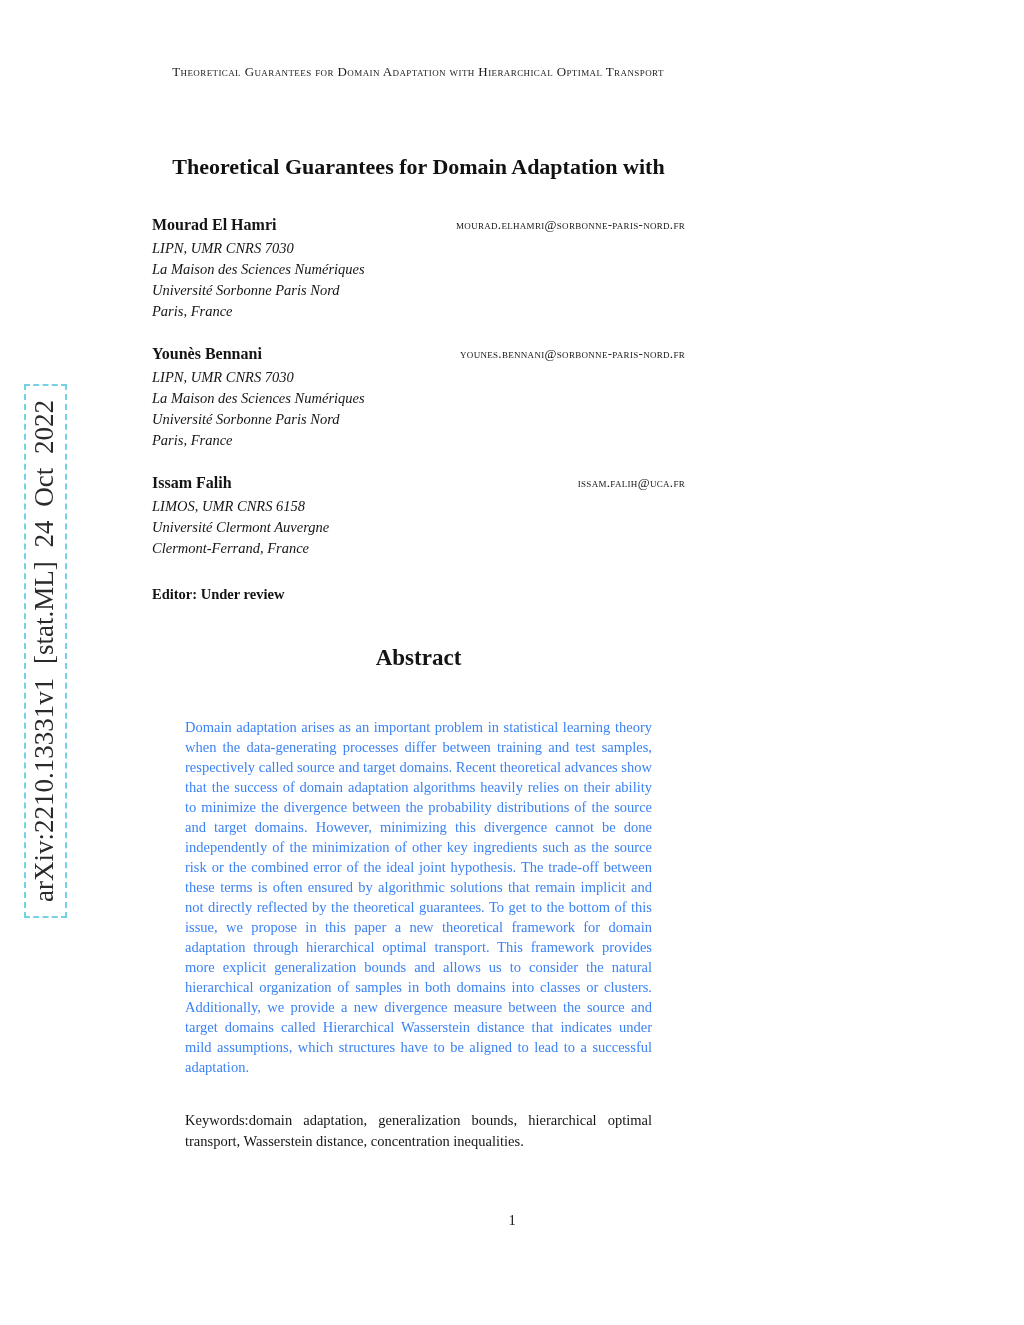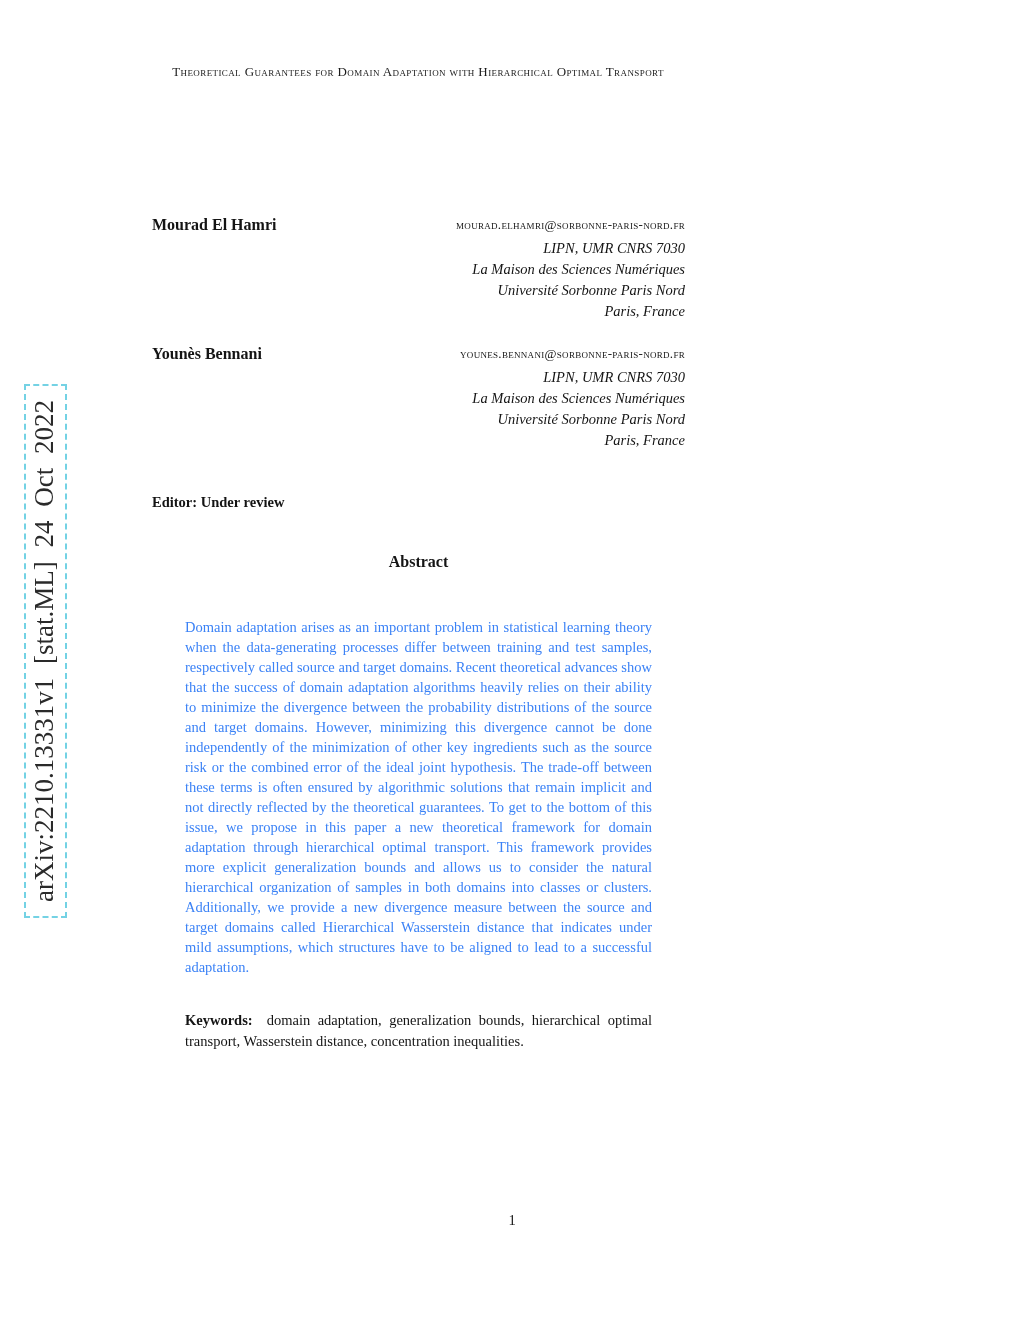--- a/index.html
+++ b/index.html
@@ -77,55 +77,53 @@
   .author-email {
     font-variant: small-caps;
     font-size: 13px;
     letter-spacing: 0.3px;
   }
   .affil {
     font-style: italic;
     font-size: 14.5px;
     line-height: 20px;
     margin-top: 1px;
-    text-align: right;
   }
   .affil.first-line { margin-top: 4px; }
 
   .editor-line {
-    margin-top: 44px;
+    margin-top: 28px;
     font-size: 14.5px;
   }
   .editor-label { font-weight: bold; }
   .editor-value { font-weight: bold; }
 
   .abstract-heading {
     margin-top: 42px;
     text-align: center;
-    font-size: 16px;
+    font-size: 23px;
     font-weight: bold;
   }
 
   .abstract-body {
     margin: 46px 33px 0 33px;
     text-align: justify;
     font-size: 14.5px;
     line-height: 20px;
     color: #3b82f6;
   }
 
   .keywords {
     margin: 33px 33px 0 33px;
     text-align: justify;
     font-size: 14.5px;
     line-height: 21px;
   }
   .keywords-label {
-    font-weight: bold;
-    margin-right: 14px;
+    font-weight: normal;
   }
 
   .page-number {
     position: absolute;
     bottom: 96px;
     left: 0;
     width: 1024px;
     text-align: center;
     font-size: 14.5px;
   }
@@ -136,21 +134,21 @@
 <div class="page">
 
   <div class="running-head">Theoretical Guarantees for Domain Adaptation with Hierarchical Optimal Transport</div>
 
   <div class="arxiv-banner">
     <span class="arxiv-text">arXiv:2210.13331v1 [stat.ML] 24 Oct 2022</span>
   </div>
 
   <div class="content">
 
-    <h1 class="title"><br></h1>
+    <h1 class="title"><span>Theoretical Guarantees for Domain Adaptation with</span><br></h1>
 
     <div class="author-block first">
       <div class="author-row">
         <span class="author-name">Mourad El Hamri</span>
         <span class="author-email">mourad.elhamri@sorbonne-paris-nord.fr</span>
       </div>
       <div class="affil first-line">LIPN, UMR CNRS 7030</div>
       <div class="affil">La Maison des Sciences Numériques</div>
       <div class="affil">Université Sorbonne Paris Nord</div>
       <div class="affil">Paris, France</div>
@@ -160,20 +158,29 @@
       <div class="author-row">
         <span class="author-name">Younès Bennani</span>
         <span class="author-email">younes.bennani@sorbonne-paris-nord.fr</span>
       </div>
       <div class="affil first-line">LIPN, UMR CNRS 7030</div>
       <div class="affil">La Maison des Sciences Numériques</div>
       <div class="affil">Université Sorbonne Paris Nord</div>
       <div class="affil">Paris, France</div>
     </div>
 
+    <div class="author-block gap">
+      <div class="author-row">
+        <span class="author-name">Issam Falih</span>
+        <span class="author-email">issam.falih@uca.fr</span>
+      </div>
+      <div class="affil first-line">LIMOS, UMR CNRS 6158</div>
+      <div class="affil">Université Clermont Auvergne</div>
+      <div class="affil">Clermont-Ferrand, France</div>
+    </div>
 
     <div class="editor-line">
       <span class="editor-label">Editor:</span>
       <span class="editor-value">Under review</span>
     </div>
 
     <div class="abstract-heading">Abstract</div>
 
     <p class="abstract-body">Domain adaptation arises as an important problem in statistical learning theory when the data-generating processes differ between training and test samples, respectively called source and target domains. Recent theoretical advances show that the success of domain adaptation algorithms heavily relies on their ability to minimize the divergence between the probability distributions of the source and target domains. However, minimizing this divergence cannot be done independently of the minimization of other key ingredients such as the source risk or the combined error of the ideal joint hypothesis. The trade-off between these terms is often ensured by algorithmic solutions that remain implicit and not directly reflected by the theoretical guarantees. To get to the bottom of this issue, we propose in this paper a new theoretical framework for domain adaptation through hierarchical optimal transport. This framework provides more explicit generalization bounds and allows us to consider the natural hierarchical organization of samples in both domains into classes or clusters. Additionally, we provide a new divergence measure between the source and target domains called Hierarchical Wasserstein distance that indicates under mild assumptions, which structures have to be aligned to lead to a successful adaptation.</p>
 

